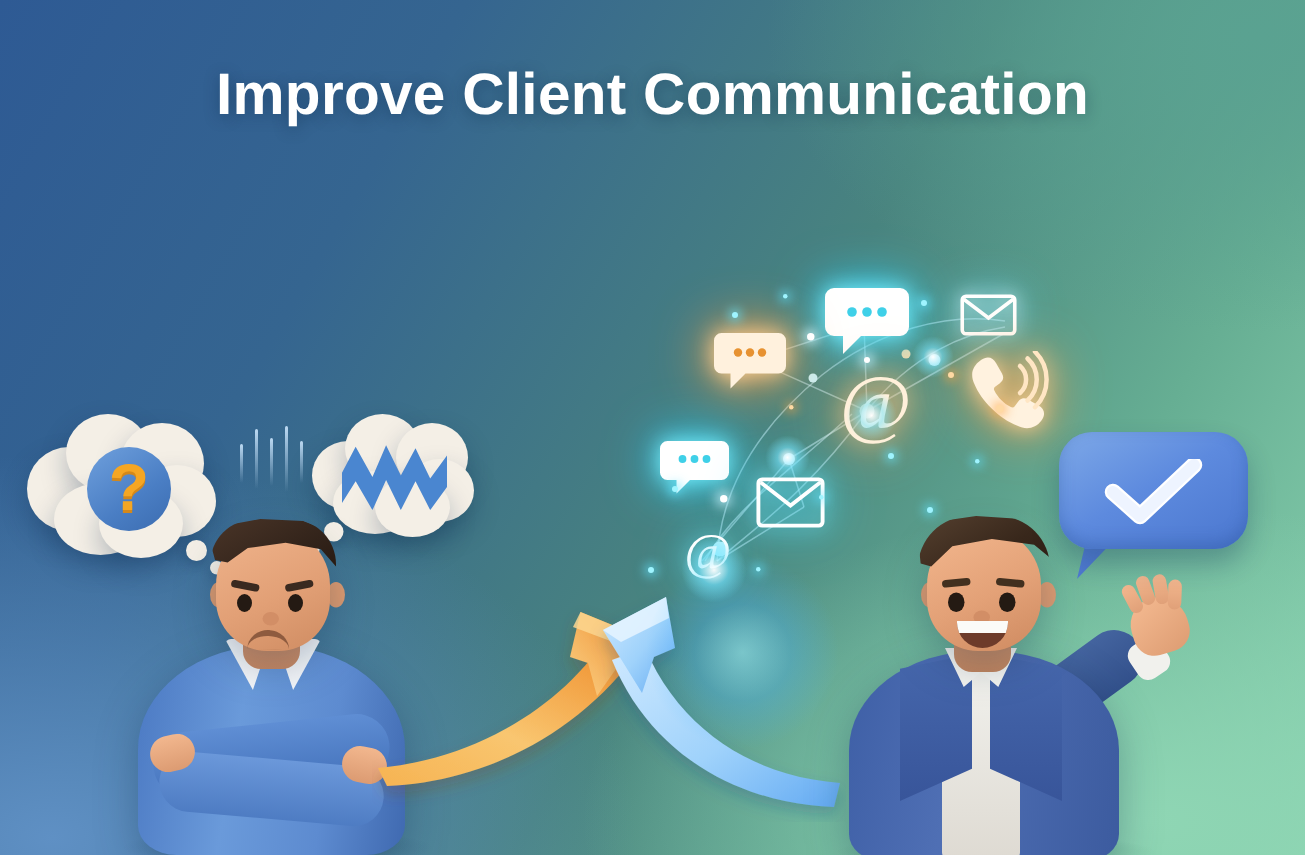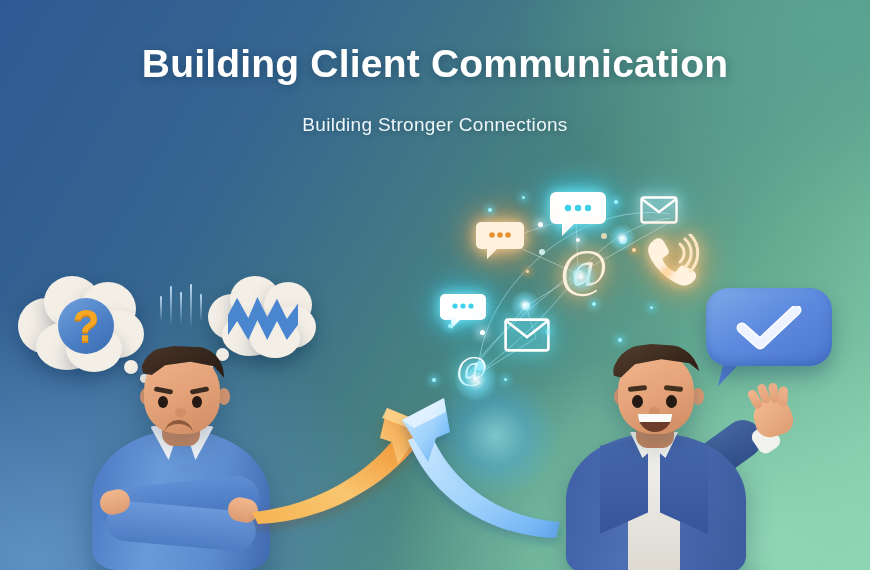--- a/index.html
+++ b/index.html
@@ -183,22 +183,21 @@
   .glowburst { position:absolute; border-radius:50%;
     background:radial-gradient(circle, rgba(255,255,255,.95) 0%, rgba(120,230,255,.55) 32%, rgba(60,190,255,0) 70%); }
   #blueglow { position:absolute; left:430px; top:370px; width:130px; height:130px;
     background:radial-gradient(circle, rgba(150,235,255,.55) 0%, rgba(70,180,255,.30) 35%, rgba(40,140,255,0) 70%); }
 </style>
 </head>
 <body>
 
 <div id="scene">
 
-  <div class="title">Building Client Communication</div>
-  <div class="subtitle">Building Stronger Connections</div>
+  <div class="title">Improve Client Communication</div>
 
   <div id="bubble-q">
     <div class="cloud" style="left:0;top:22px;width:56px;height:56px;"></div>
     <div class="cloud" style="left:26px;top:0px;width:56px;height:52px;"></div>
     <div class="cloud" style="left:62px;top:6px;width:56px;height:54px;"></div>
     <div class="cloud" style="left:74px;top:34px;width:52px;height:48px;"></div>
     <div class="cloud" style="left:18px;top:46px;width:62px;height:48px;"></div>
     <div class="cloud" style="left:48px;top:50px;width:56px;height:46px;"></div>
     <div class="qcircle">?</div>
     <div class="dot" style="left:106px;top:84px;width:14px;height:14px;"></div>

